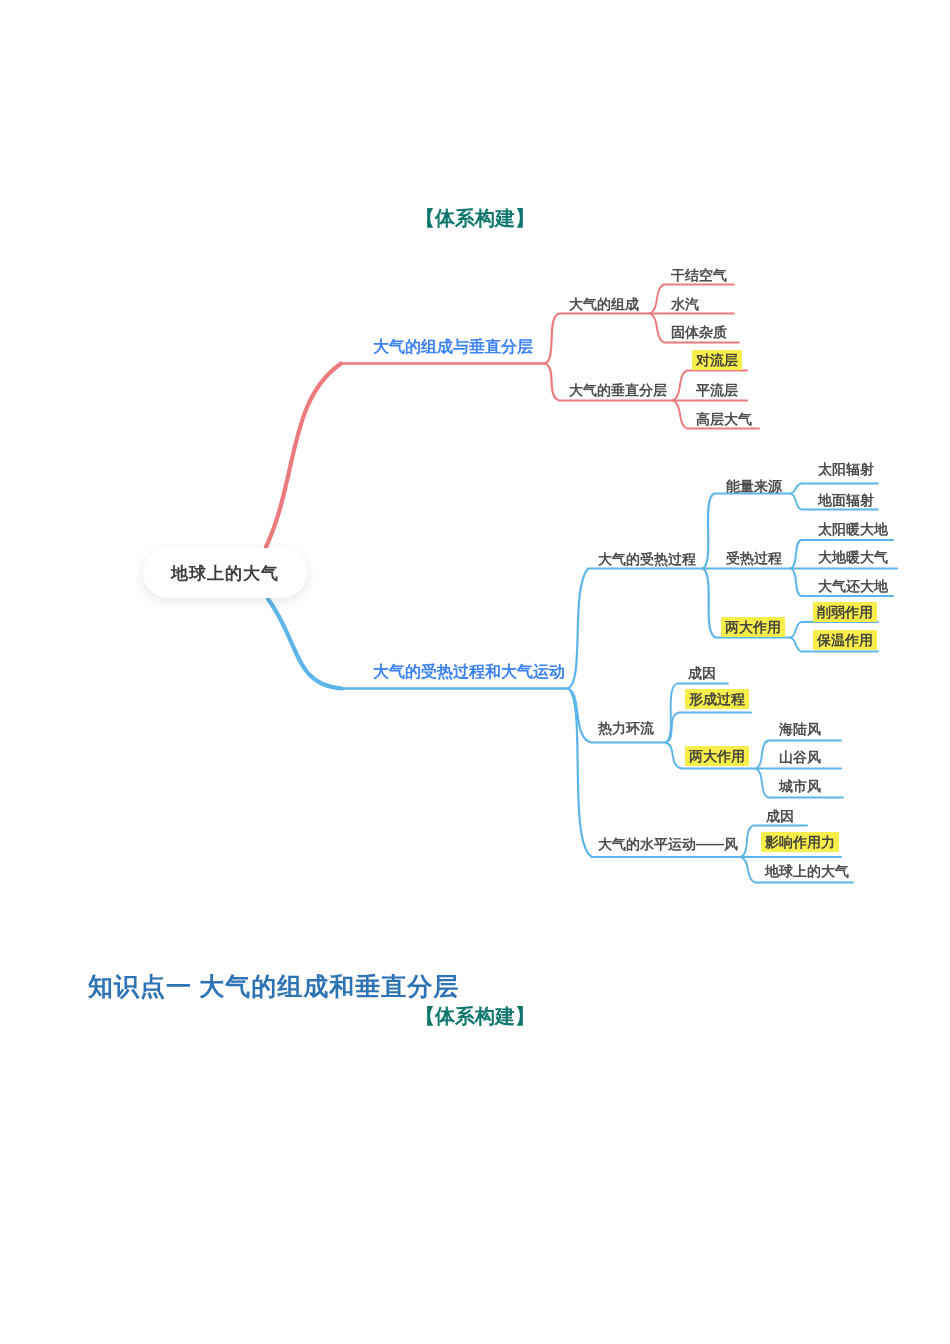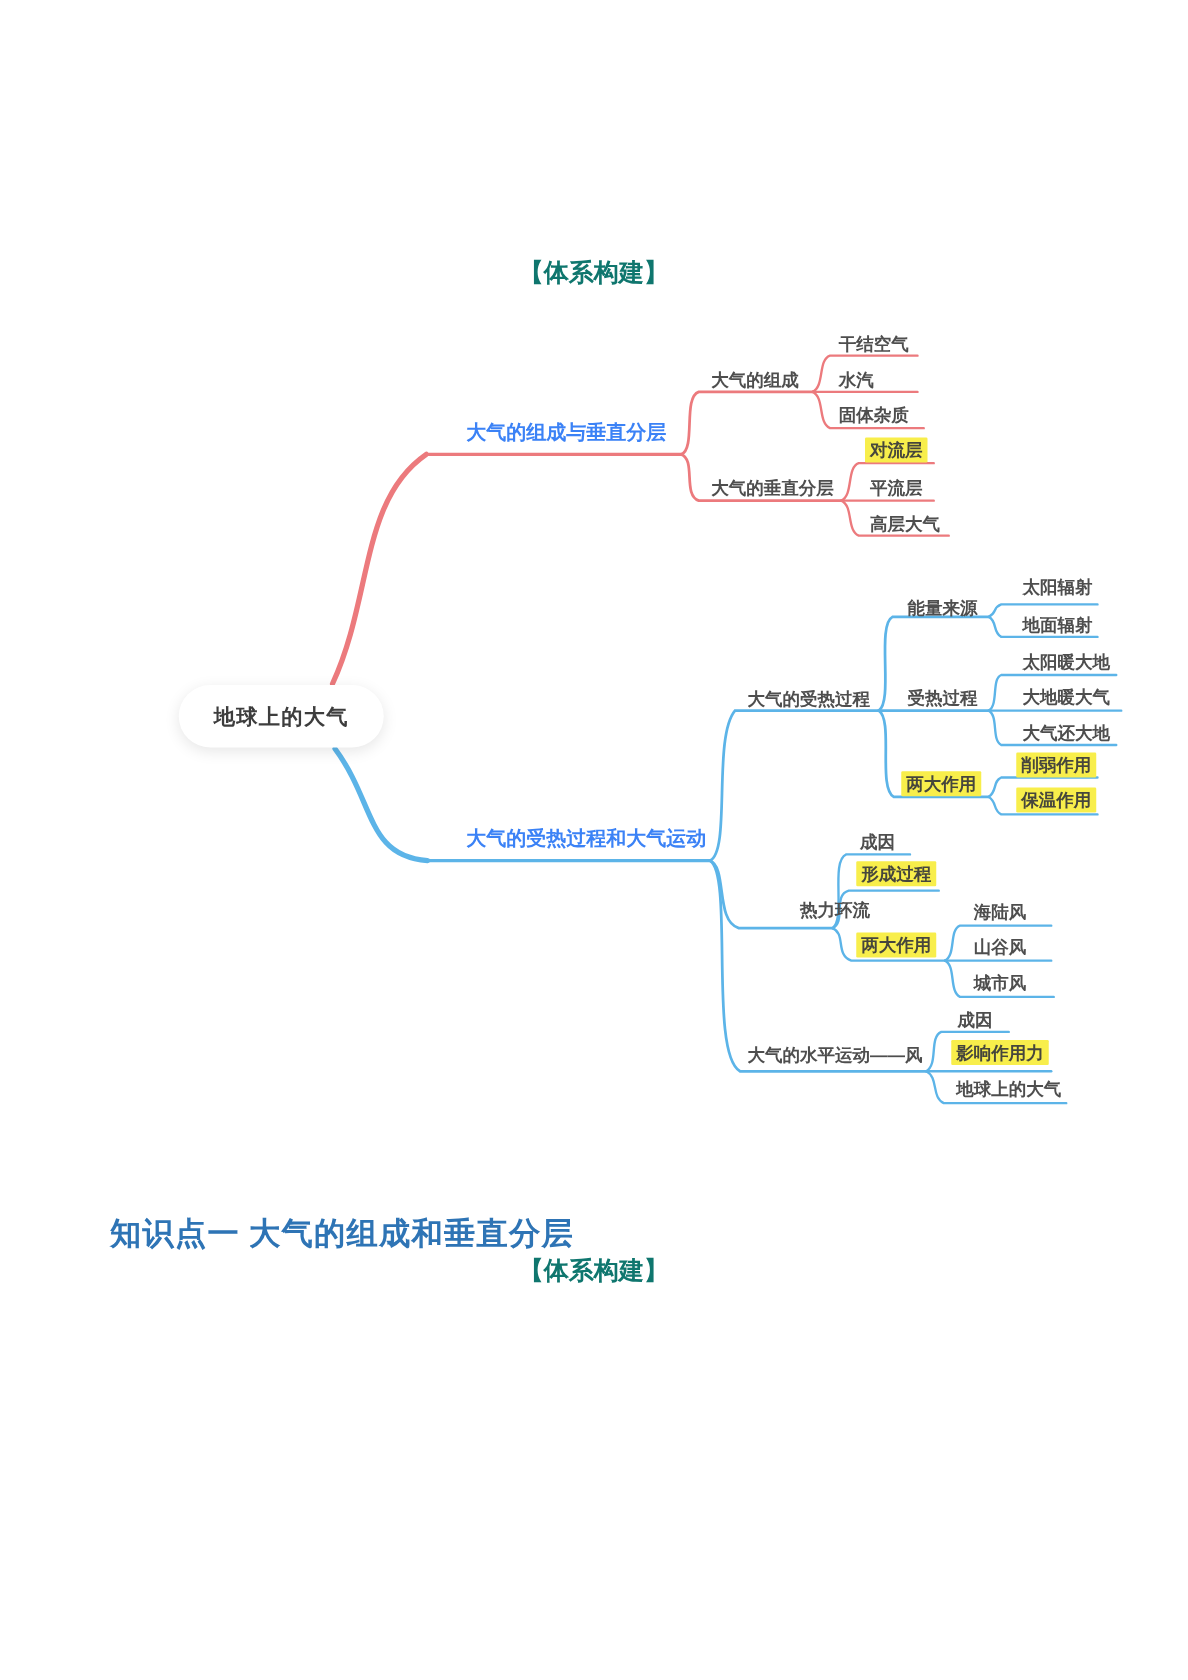--- a/index.html
+++ b/index.html
@@ -103,21 +103,21 @@
   <div class="mnode" style="left:818px;top:461px;">太阳辐射</div>
   <div class="mnode" style="left:818px;top:492px;">地面辐射</div>
   <div class="mnode" style="left:726px;top:550px;">受热过程</div>
   <div class="mnode" style="left:818px;top:521px;">太阳暖大地</div>
   <div class="mnode" style="left:818px;top:549px;">大地暖大气</div>
   <div class="mnode" style="left:818px;top:578px;">大气还大地</div>
   <div class="mnode hl" style="left:721px;top:617px;">两大作用</div>
   <div class="mnode hl" style="left:813px;top:602px;">削弱作用</div>
   <div class="mnode hl" style="left:813px;top:630px;">保温作用</div>
 
-  <div class="mnode" style="left:598px;top:720px;margin-left:42px;">热力环流</div>
+  <div class="mnode" style="left:598px;top:720px;">热力环流</div>
   <div class="mnode" style="left:688px;top:665px;">成因</div>
   <div class="mnode hl" style="left:685px;top:689px;">形成过程</div>
   <div class="mnode hl" style="left:685px;top:746px;">两大作用</div>
   <div class="mnode" style="left:779px;top:721px;">海陆风</div>
   <div class="mnode" style="left:779px;top:749px;">山谷风</div>
   <div class="mnode" style="left:779px;top:778px;">城市风</div>
 
   <div class="mnode" style="left:598px;top:836px;">大气的水平运动——风</div>
   <div class="mnode" style="left:766px;top:808px;">成因</div>
   <div class="mnode hl" style="left:761px;top:832px;">影响作用力</div>

